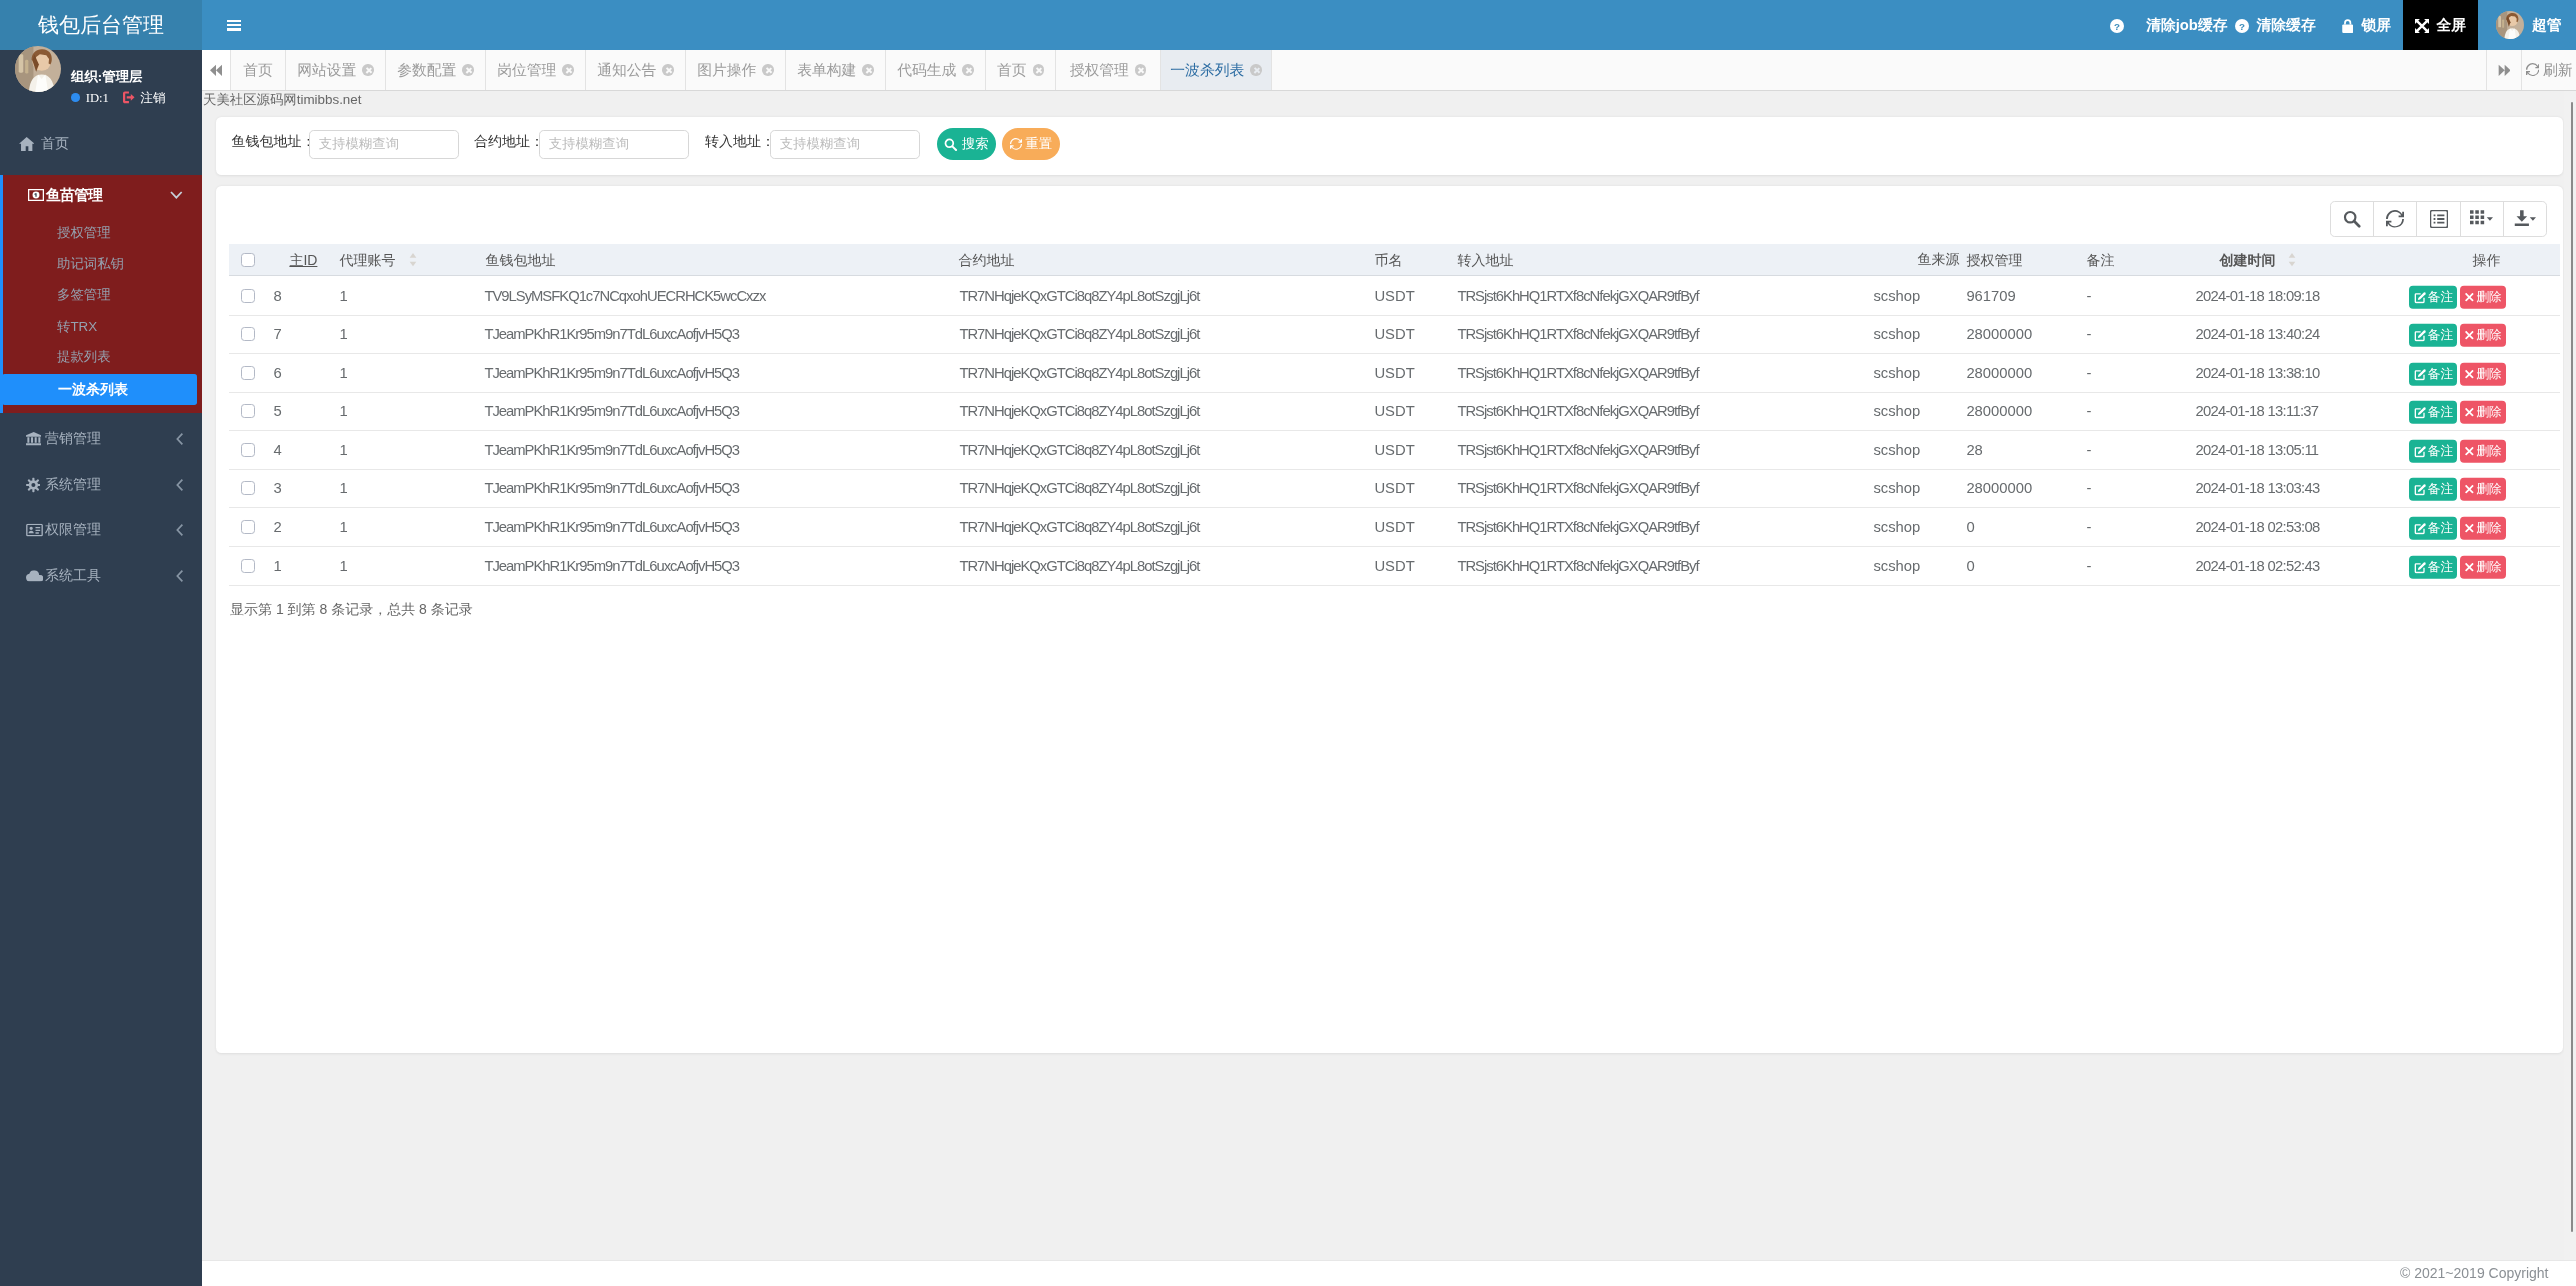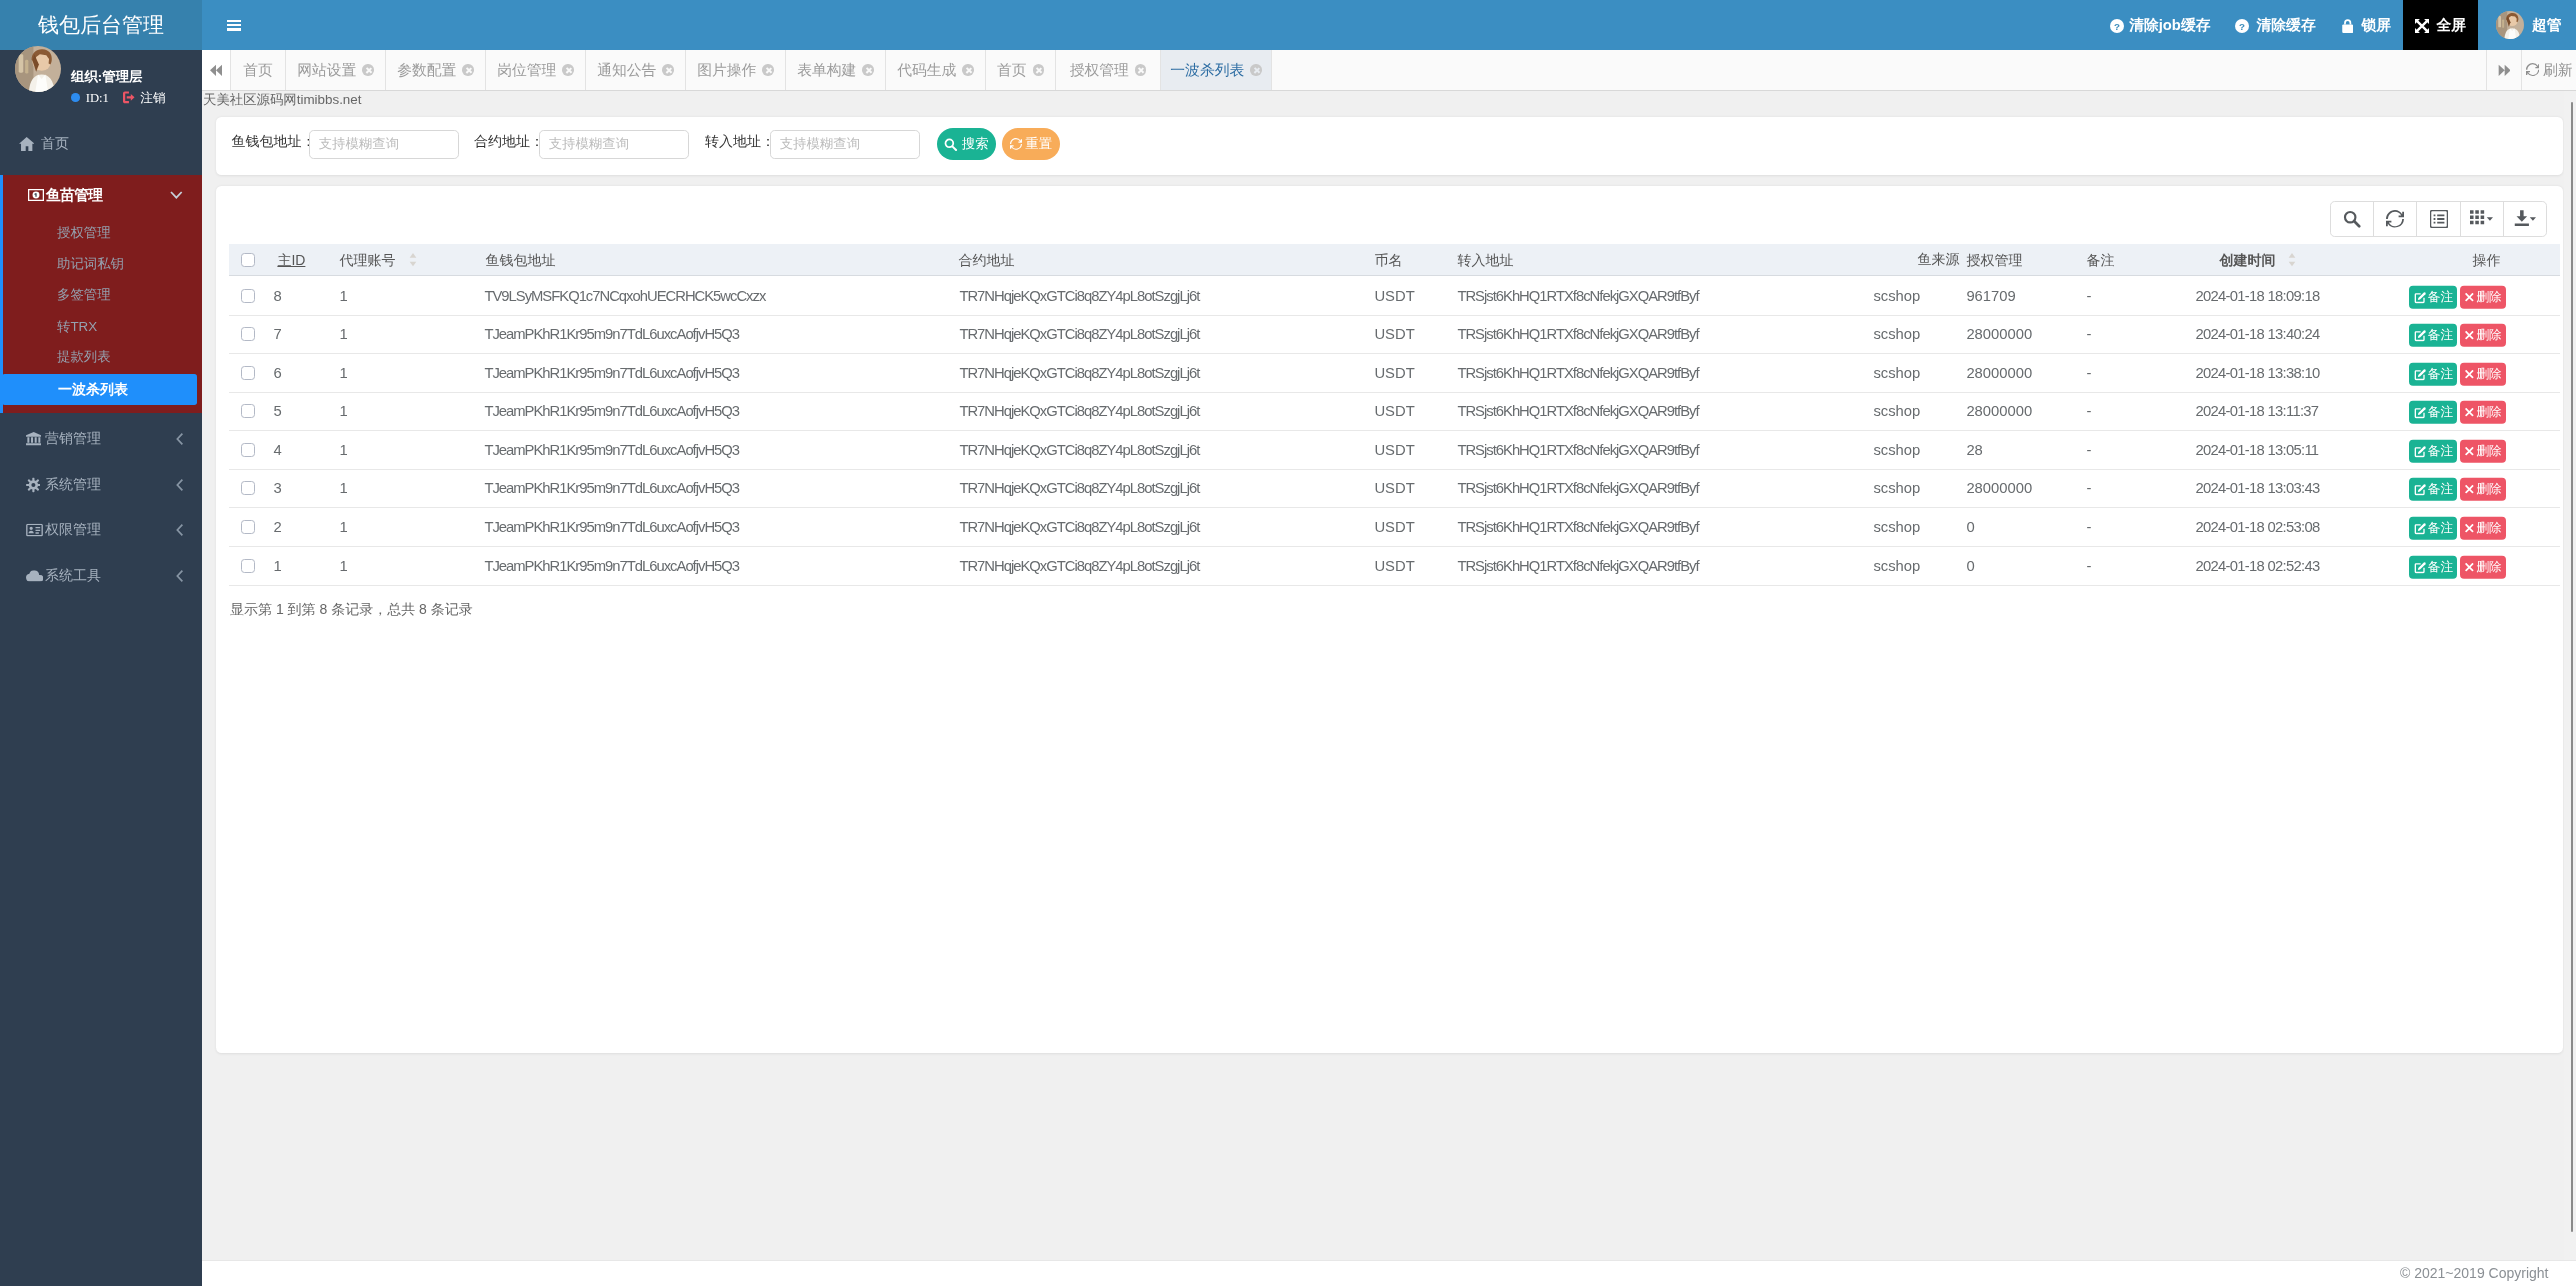--- a/index.html
+++ b/index.html
@@ -72,21 +72,21 @@
   <div id="burger">
       <div></div>
       <div></div>
       <div></div>
     </div>
   <div class="nitem" style="left:2110px;">
     <svg width="14" height="14" viewBox="0 0 20 20" fill="#fff" style="font-size:22px">
         <circle cx="10" cy="10" r="10"></circle>
         <text x="10" y="15" font-size="14" font-weight="bold" text-anchor="middle" fill="#3c8dbc">?</text>
       </svg>
-    <span style="margin-left:1px;">清除job缓存</span>
+    <span style="margin-left:18px;">清除job缓存</span>
   </div>
   <div class="nitem" style="left:2235px;">
     <svg width="14" height="14" viewBox="0 0 20 20" fill="#fff" style="font-size:22px">
         <circle cx="10" cy="10" r="10"></circle>
         <text x="10" y="15" font-size="14" font-weight="bold" text-anchor="middle" fill="#3c8dbc">?</text>
       </svg>
     <span style="margin-left:3.4px;">清除缓存</span>
   </div>
   <div class="nitem" style="left:2342px;">
     <svg width="11.4" height="14" viewBox="0 0 14 18" fill="#fff">
@@ -286,21 +286,21 @@
       </div>
     <div class="tbtn">
         <svg width="23" height="18" viewBox="0 0 26 20">
           <path d="M8 0h4v7h4l-6 6-6-6h4zM2 15h16v3H2z" fill="#55595d"></path>
           <path d="M19 8h7l-3.5 4z" fill="#55595d"></path>
         </svg>
       </div>
   </div>
   <div id="thead">
     <div class="cb" style="left:12px;top:8.7px;"></div>
-    <div class="th" style="left:48px;text-decoration:underline;">主ID</div>
+    <div class="th" style="left:60px;text-decoration:underline;">主ID</div>
     <div class="th" style="left:110px;">代理账号</div>
     <div class="th" style="left:256px;">鱼钱包地址</div>
     <div class="th" style="left:729px;">合约地址</div>
     <div class="th" style="left:1145px;">币名</div>
     <div class="th" style="left:1228px;">转入地址</div>
     <div class="th" style="left:1688px;font-family:Liberation Serif, serif;">鱼来源</div>
     <div class="th" style="left:1737px;">授权管理</div>
     <div class="th" style="left:1857px;">备注</div>
     <div class="th" style="left:1990px;font-weight:bold;">创建时间</div>
     <div class="th" style="left:2214px;margin-left:29px;">操作</div>

